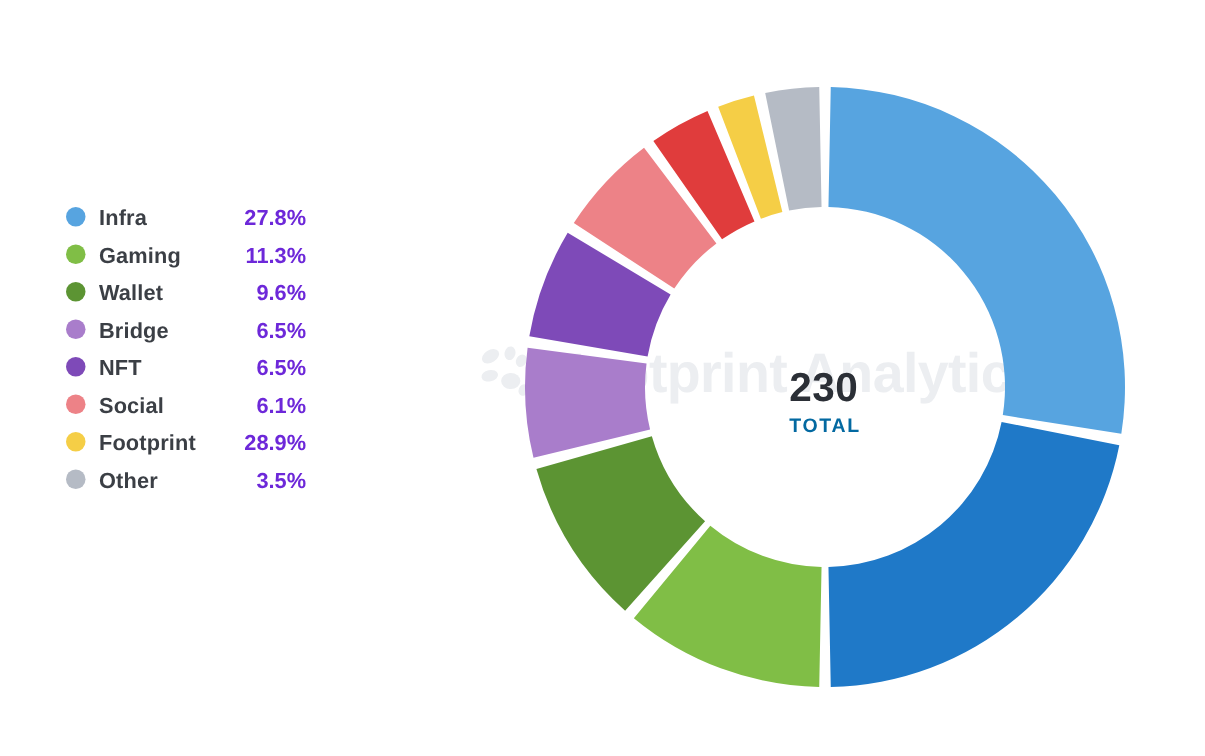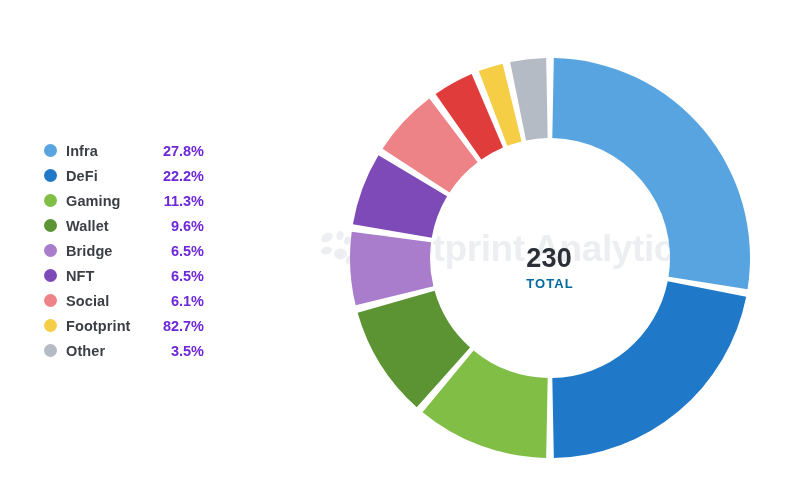--- a/index.html
+++ b/index.html
@@ -23,21 +23,21 @@
 
   
   #legend {
     position: absolute;
     left: 44px;
     top: 138px;
     width: 160px;
   }
   .legend-row {
     display: flex;
-    align-items: center;
+    align-items: flex-start;
     height: 25px;
   }
   .legend-swatch {
     width: 13px;
     height: 13px;
     border-radius: 50%;
     flex: 0 0 13px;
     margin-right: 9px;
   }
   .legend-label {
@@ -135,25 +135,20 @@
     <div id="watermark-text">Footprint Analytics</div>
   </div>
 
   <div id="legend">
     <div class="legend-row">
       <span class="legend-swatch" style="background:#57A4E0"></span>
       <span class="legend-label">Infra</span>
       <span class="legend-value">27.8%</span>
     </div>
     <div class="legend-row">
-      <span class="legend-swatch" style="background:#1F79C8"></span>
-      <span class="legend-label">DeFi</span>
-      <span class="legend-value">22.2%</span>
-    </div>
-    <div class="legend-row">
       <span class="legend-swatch" style="background:#80BE46"></span>
       <span class="legend-label">Gaming</span>
       <span class="legend-value">11.3%</span>
     </div>
     <div class="legend-row">
       <span class="legend-swatch" style="background:#5C9433"></span>
       <span class="legend-label">Wallet</span>
       <span class="legend-value">9.6%</span>
     </div>
     <div class="legend-row">
@@ -167,21 +162,21 @@
       <span class="legend-value">6.5%</span>
     </div>
     <div class="legend-row">
       <span class="legend-swatch" style="background:#ED8287"></span>
       <span class="legend-label">Social</span>
       <span class="legend-value">6.1%</span>
     </div>
     <div class="legend-row">
       <span class="legend-swatch" style="background:#F5CE46"></span>
       <span class="legend-label">Footprint</span>
-      <span class="legend-value">82.7%</span>
+      <span class="legend-value">28.9%</span>
     </div>
     <div class="legend-row">
       <span class="legend-swatch" style="background:#B5BBC5"></span>
       <span class="legend-label">Other</span>
       <span class="legend-value">3.5%</span>
     </div>
   </div>
 
   <div id="donut-wrap">
     <svg id="donut-svg" viewBox="0 0 404 404">

